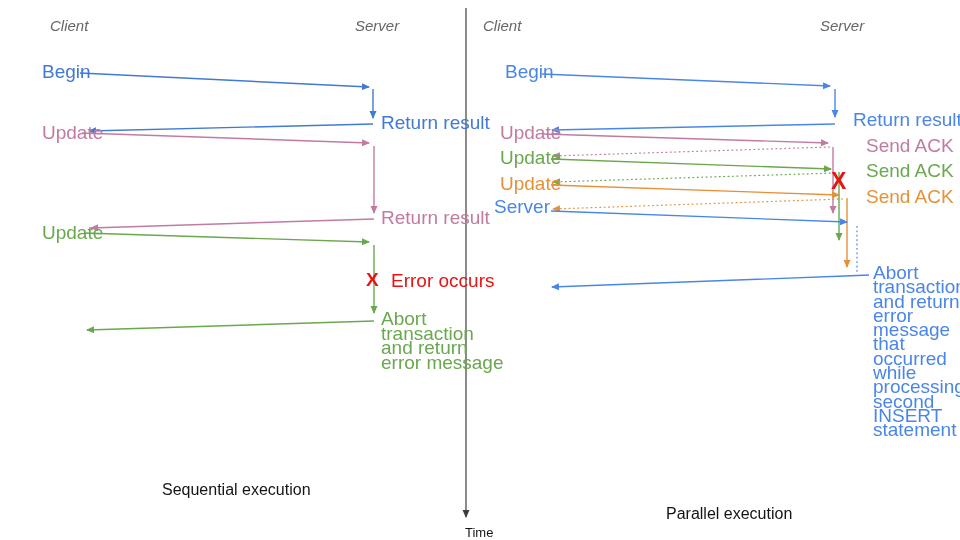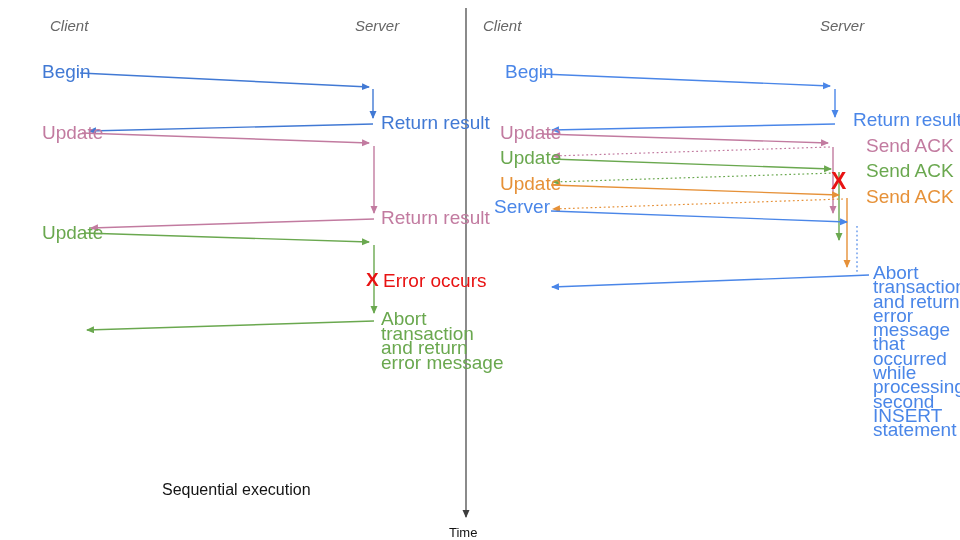--- a/index.html
+++ b/index.html
@@ -14,21 +14,21 @@
     border-radius:7px;
   }
   svg.wires{position:absolute;left:0;top:0;width:960px;height:540px;}
   .label{position:absolute;font-size:19px;line-height:14px;white-space:nowrap;}
   .hdr{font-size:15px;font-style:italic;color:var(--header_gray);}
   .t-lblue{color:var(--left_blue);}
   .t-rblue{color:var(--right_blue);}
   .t-pink{color:var(--pink);}
   .t-green{color:var(--green);}
   .t-orange{color:var(--orange);}
-  .t-red{color:var(--red);}
+  .t-red{color:var(--red);margin-left:8px;}
   .multiline{white-space:pre-line;}
   .xmark{position:absolute;color:var(--red);font-weight:900;font-family:"Liberation Sans",sans-serif;}
   .xmark.small{font-size:19px;line-height:19px;}
   .xmark.big{font-size:23px;line-height:23px;}
   .title{position:absolute;font-size:16px;color:var(--text_black);white-space:nowrap;}
   .time-label{position:absolute;font-size:13px;color:var(--text_black);white-space:nowrap;}
   
   .s{fill:none;stroke-width:1.4;}
   .c-lblue{stroke:var(--left_blue);} .c-rblue{stroke:var(--right_blue);}
   .c-pink{stroke:var(--pink);} .c-green{stroke:var(--green);}
@@ -143,16 +143,17 @@
 transaction
 and return
 error message
 that occurred
 while
 processing
 second
 INSERT
 statement</div>
 
+  <div class="title" style="left:666px;top:505px;">Parallel execution</div>
 
-  <div class="time-label" style="left:449px;top:525px;">Time</div>
+  <div class="time-label" style="left:465px;top:525px;">Time</div>
 
 </div>
 
 </body></html>

